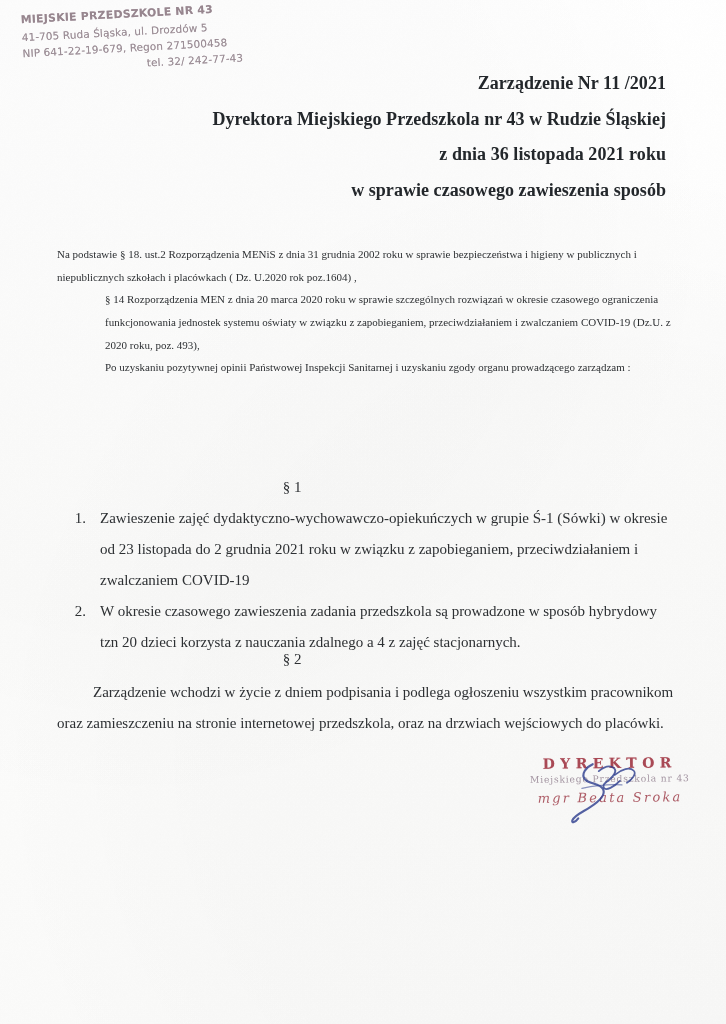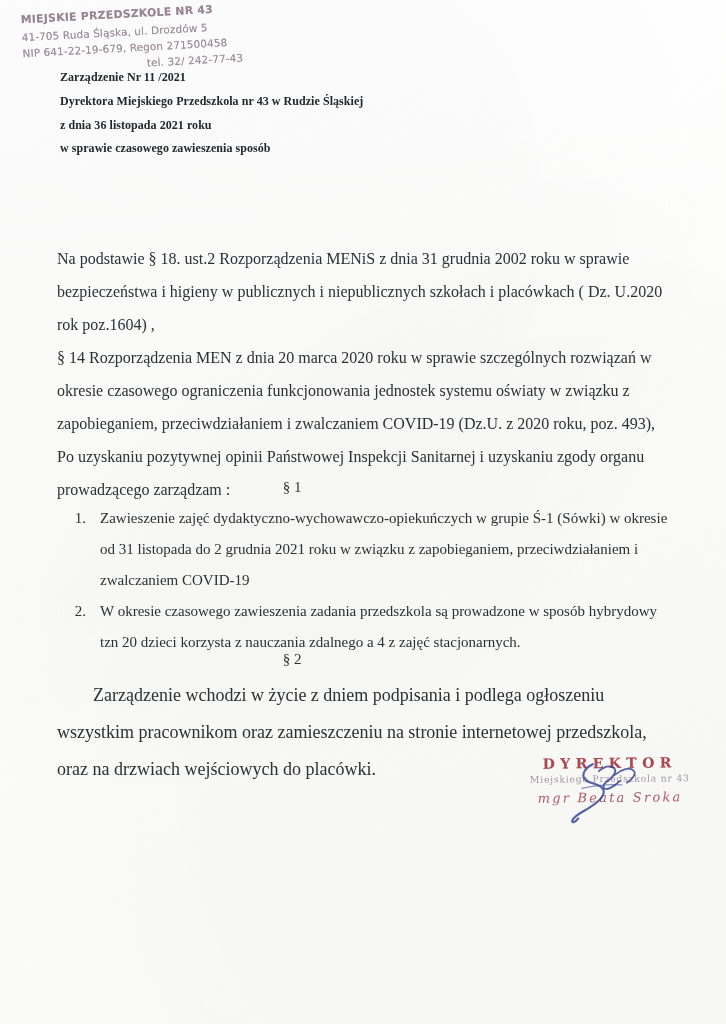--- a/index.html
+++ b/index.html
@@ -59,41 +59,41 @@
     text-align: right;
     padding-right: 10px;
   }
 
   
   .title-block {
     position: absolute;
     left: 60px;
     top: 66px;
     width: 606px;
-    text-align: left;
+    text-align: right;
     font-weight: bold;
-    font-size: 12px;
+    font-size: 18px;
     line-height: 1.98;
     color: #23272b;
     letter-spacing: .05px;
   }
   .title-block .tl { display: block; }
 
   
   .body-block {
     position: absolute;
     left: 57px;
     top: 243px;
     width: 618px;
-    font-size: 16px;
+    font-size: 11px;
     line-height: 2.06;
     color: #2d3033;
   }
   .para { margin: 0; }
-  .para + .para { margin-top: 0; }
+  .para + .para { margin-top: 0; margin-left: 48px; }
 
   
   .section-mark {
     text-align: center;
     font-size: 15px;
     line-height: 1.5;
     color: #2d3033;
     margin: 0;
   }
   .sec1-wrap { position: absolute; left: 57px; top: 476px; width: 470px; }
@@ -119,21 +119,21 @@
     box-sizing: border-box;
   }
   .li-text { flex: 1 1 auto; }
 
   
   .closing {
     position: absolute;
     left: 57px;
     top: 677px;
     width: 622px;
-    font-size: 18px;
+    font-size: 15px;
     line-height: 2.06;
     color: #2d3033;
   }
   .closing .indent-first { text-indent: 36px; }
 
   
   .sig-wrap {
     position: absolute;
     left: 516px;
     top: 756px;
@@ -217,21 +217,21 @@
     <p class="para">Po uzyskaniu pozytywnej opinii Państwowej Inspekcji Sanitarnej i uzyskaniu zgody organu prowadzącego zarządzam :</p>
   </div>
 
   <div class="sec1-wrap">
     <p class="section-mark">§ 1</p>
   </div>
 
   <div class="ordered">
     <div class="li-row">
       <span class="li-num">1.</span>
-      <span class="li-text">Zawieszenie zajęć dydaktyczno-wychowawczo-opiekuńczych w grupie Ś-1 (Sówki) w okresie od 31 listopada do 2 grudnia 2021 roku w związku z zapobieganiem, przeciwdziałaniem i zwalczaniem COVID-19</span>
+      <span class="li-text">Zawieszenie zajęć dydaktyczno-wychowawczo-opiekuńczych w grupie Ś-1 (Sówki) w okresie od 23 listopada do 2 grudnia 2021 roku w związku z zapobieganiem, przeciwdziałaniem i zwalczaniem COVID-19</span>
     </div>
     <div class="li-row">
       <span class="li-num">2.</span>
       <span class="li-text">W okresie czasowego zawieszenia zadania przedszkola są prowadzone w sposób hybrydowy tzn 20 dzieci korzysta z nauczania zdalnego a 4 z zajęć stacjonarnych.</span>
     </div>
   </div>
 
   <div class="sec2-wrap">
     <p class="section-mark">§ 2</p>
   </div>

